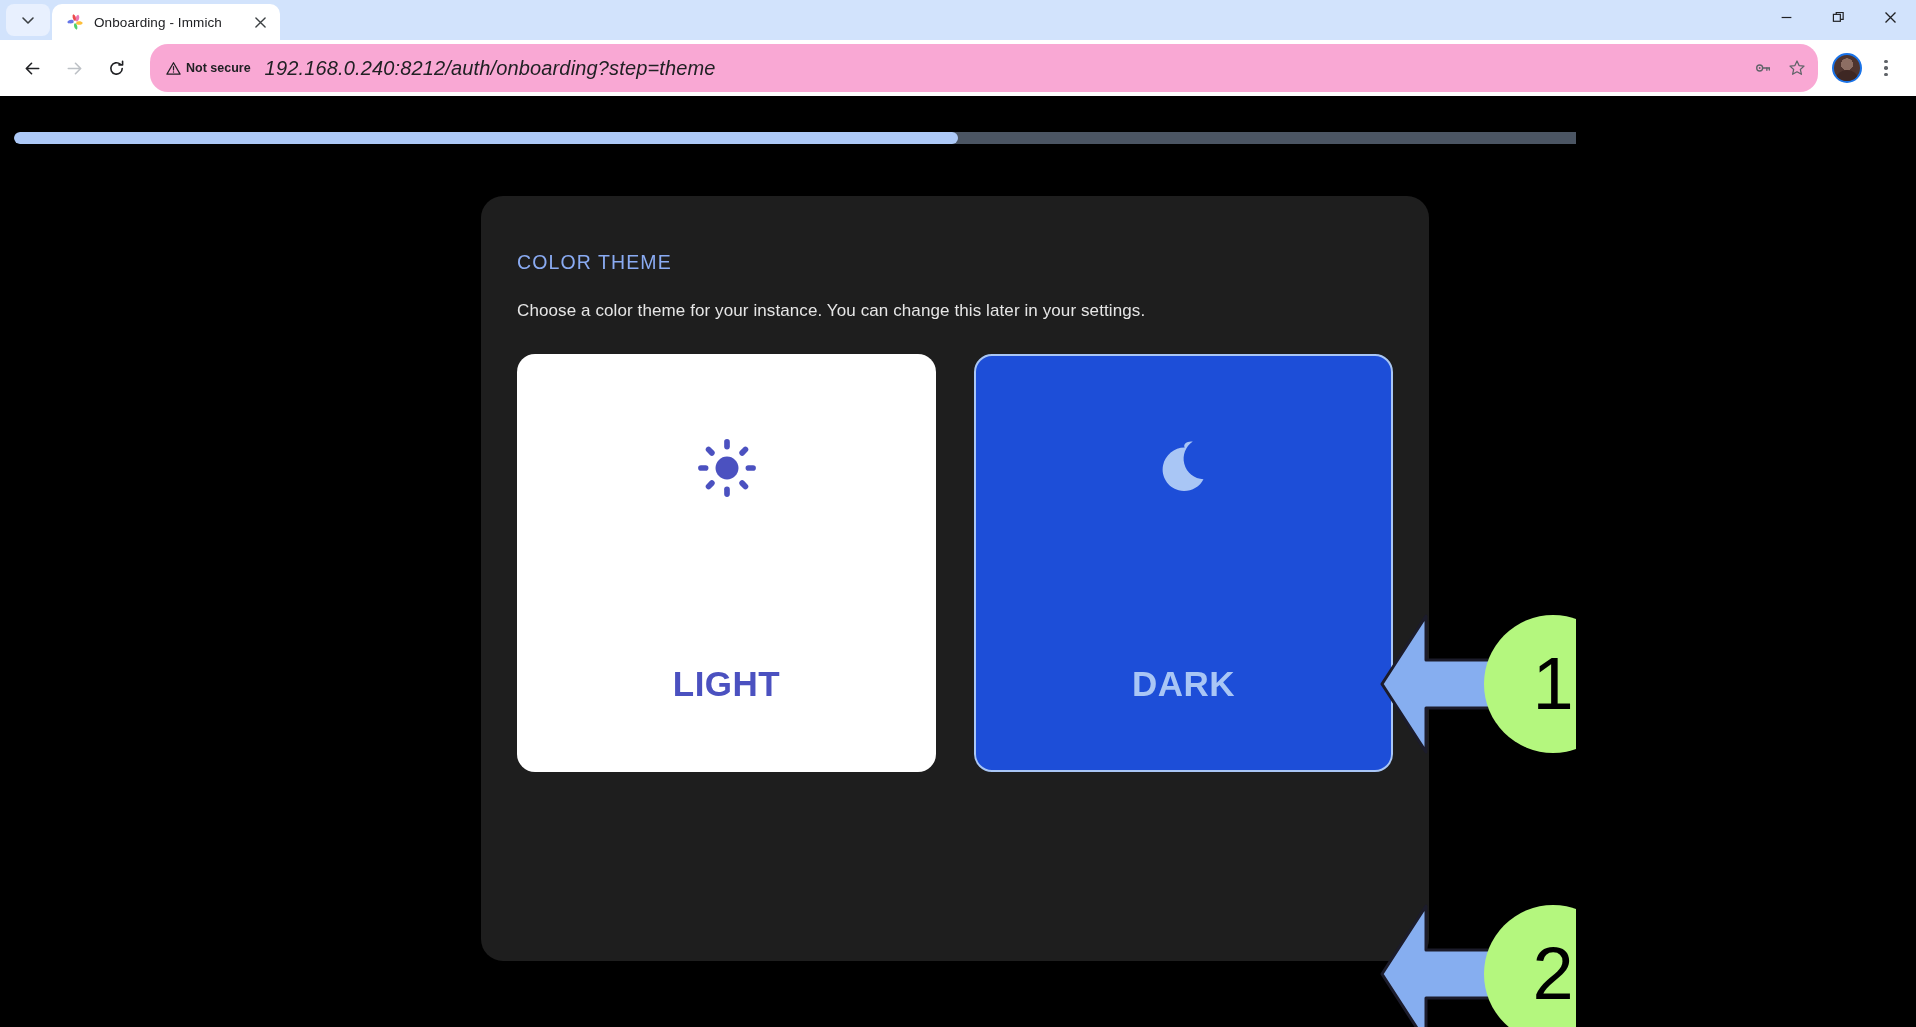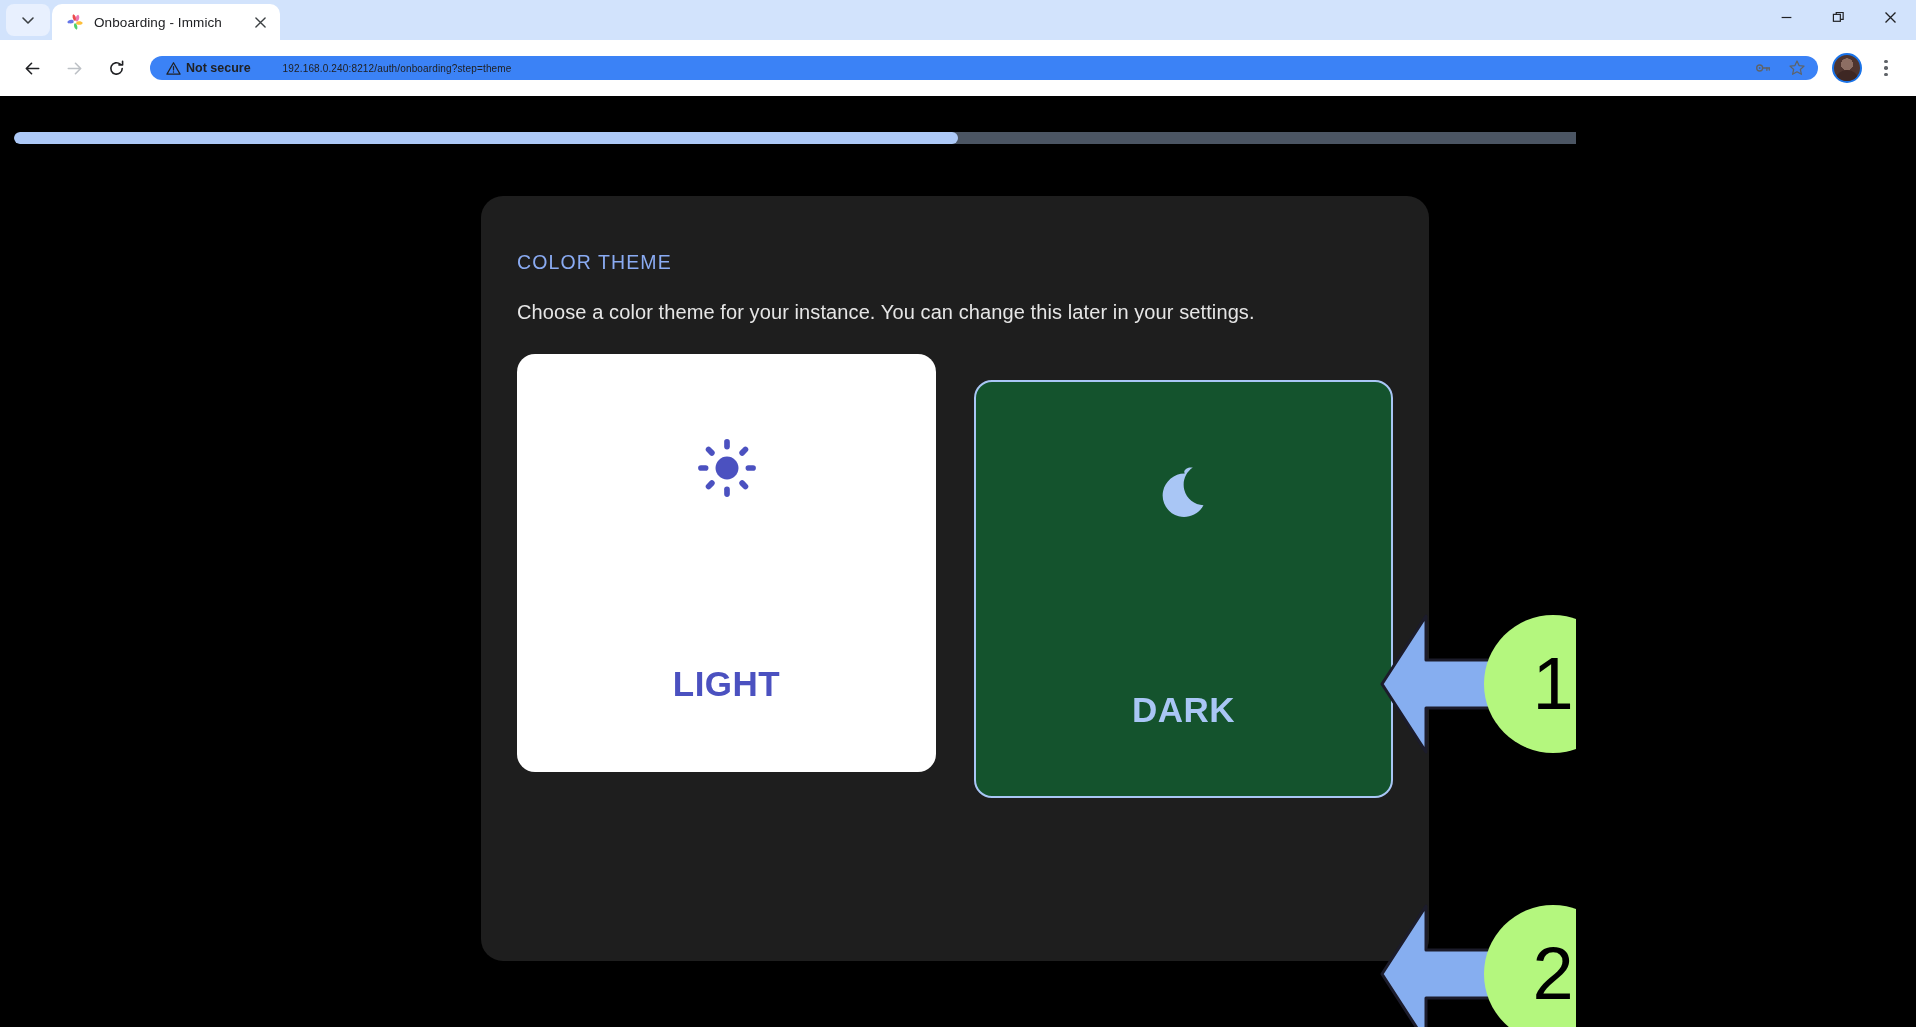--- a/index.html
+++ b/index.html
@@ -104,23 +104,23 @@
     margin-right: 6px;
     display: flex; align-items: center; justify-content: center;
     border-radius: 50%;
     cursor: pointer;
     flex: 0 0 36px;
   }
   .nav-btn svg { width: 19px; height: 19px; }
 
   #omnibox {
     flex: 1;
-    height: 24px;
+    height: 48px;
     margin-left: 10px;
-    background: #3b82f6;
+    background: #f9a8d4;
     border-radius: 18px;
     display: flex;
     align-items: center;
     padding: 0 6px 0 10px;
     cursor: text;
     position: relative;
   }
   #security-chip {
     display: flex;
     align-items: center;
@@ -130,25 +130,26 @@
     cursor: pointer;
   }
   #security-chip svg { width: 15px; height: 15px; flex: 0 0 15px; }
   #security-label {
     font-size: 12.5px;
     color: #202124;
     font-weight: bold;
     white-space: nowrap;
   }
   #omnibox-url {
-    font-size: 10px;
+    font-size: 20px;
     color: #202124;
-    margin-left: 24px;
+    margin-left: 6px;
     white-space: nowrap;
     letter-spacing: 0.15px;
+    font-style: italic;
   }
   #omnibox-actions {
     position: absolute;
     right: 6px;
     display: flex;
     align-items: center;
     gap: 4px;
   }
   .omni-icon {
     width: 30px; height: 30px;
@@ -235,21 +236,21 @@
     top: 55px;
     font-size: 19.5px;
     letter-spacing: 1.1px;
     color: #8aabf2;
     font-weight: normal;
   }
   #section-desc {
     position: absolute;
     left: 36px;
     top: 105px;
-    font-size: 20px;
+    font-size: 17px;
     color: #e6e6e6;
     letter-spacing: 0.1px;
   }
 
   #theme-options {
     position: absolute;
     left: 36px;
     top: 158px;
     width: 876px;
     display: flex;
@@ -263,23 +264,22 @@
     cursor: pointer;
     display: flex;
     flex-direction: column;
     align-items: center;
   }
   .theme-card.light {
     background: #ffffff;
     border: 2px solid transparent;
   }
   .theme-card.dark {
-    background: #14532d;
+    background: #1d4ed8;
     border: 2px solid #a9c6f5;
-    margin-top: 26px;
   }
   .theme-icon {
     margin-top: 78px;
     width: 68px;
     height: 68px;
     display: flex; align-items: center; justify-content: center;
   }
   .theme-label {
     position: absolute;
     bottom: 66px;

